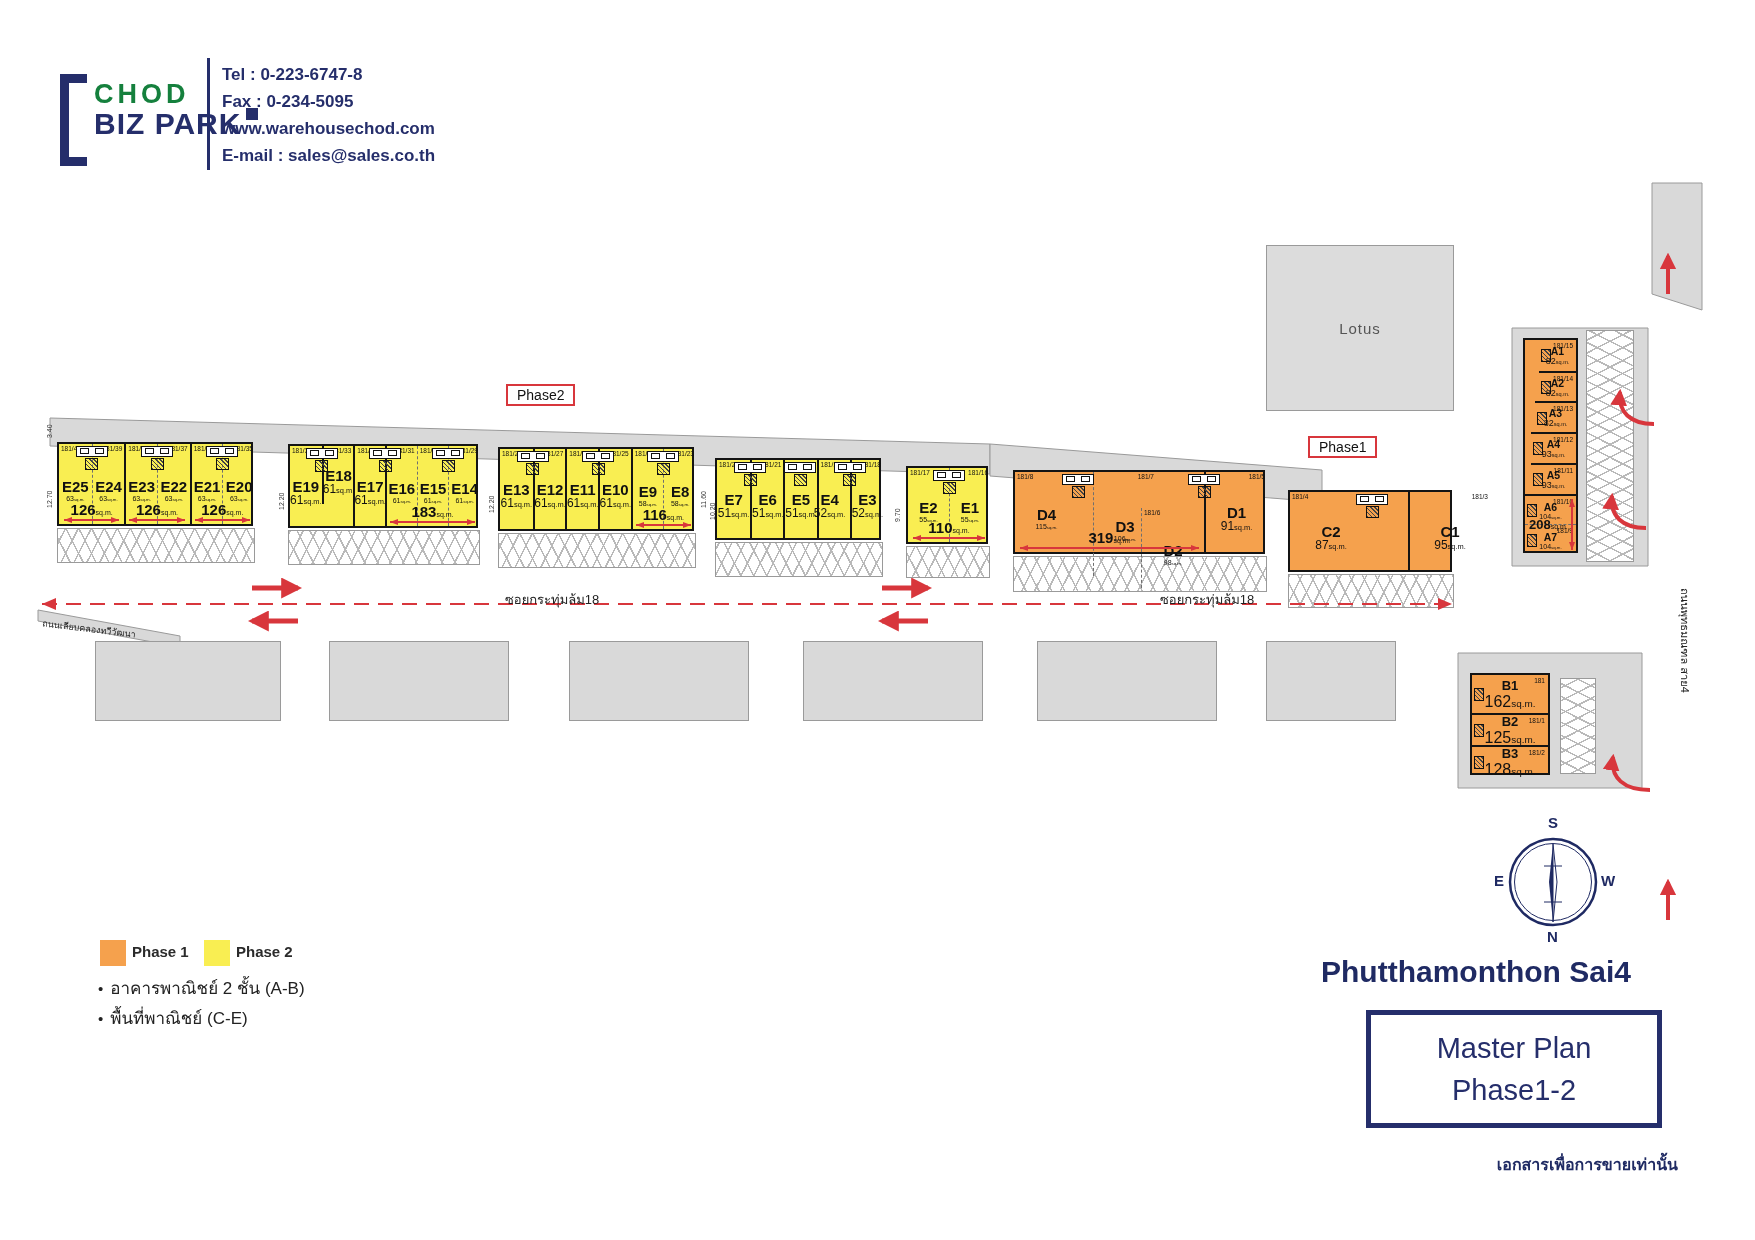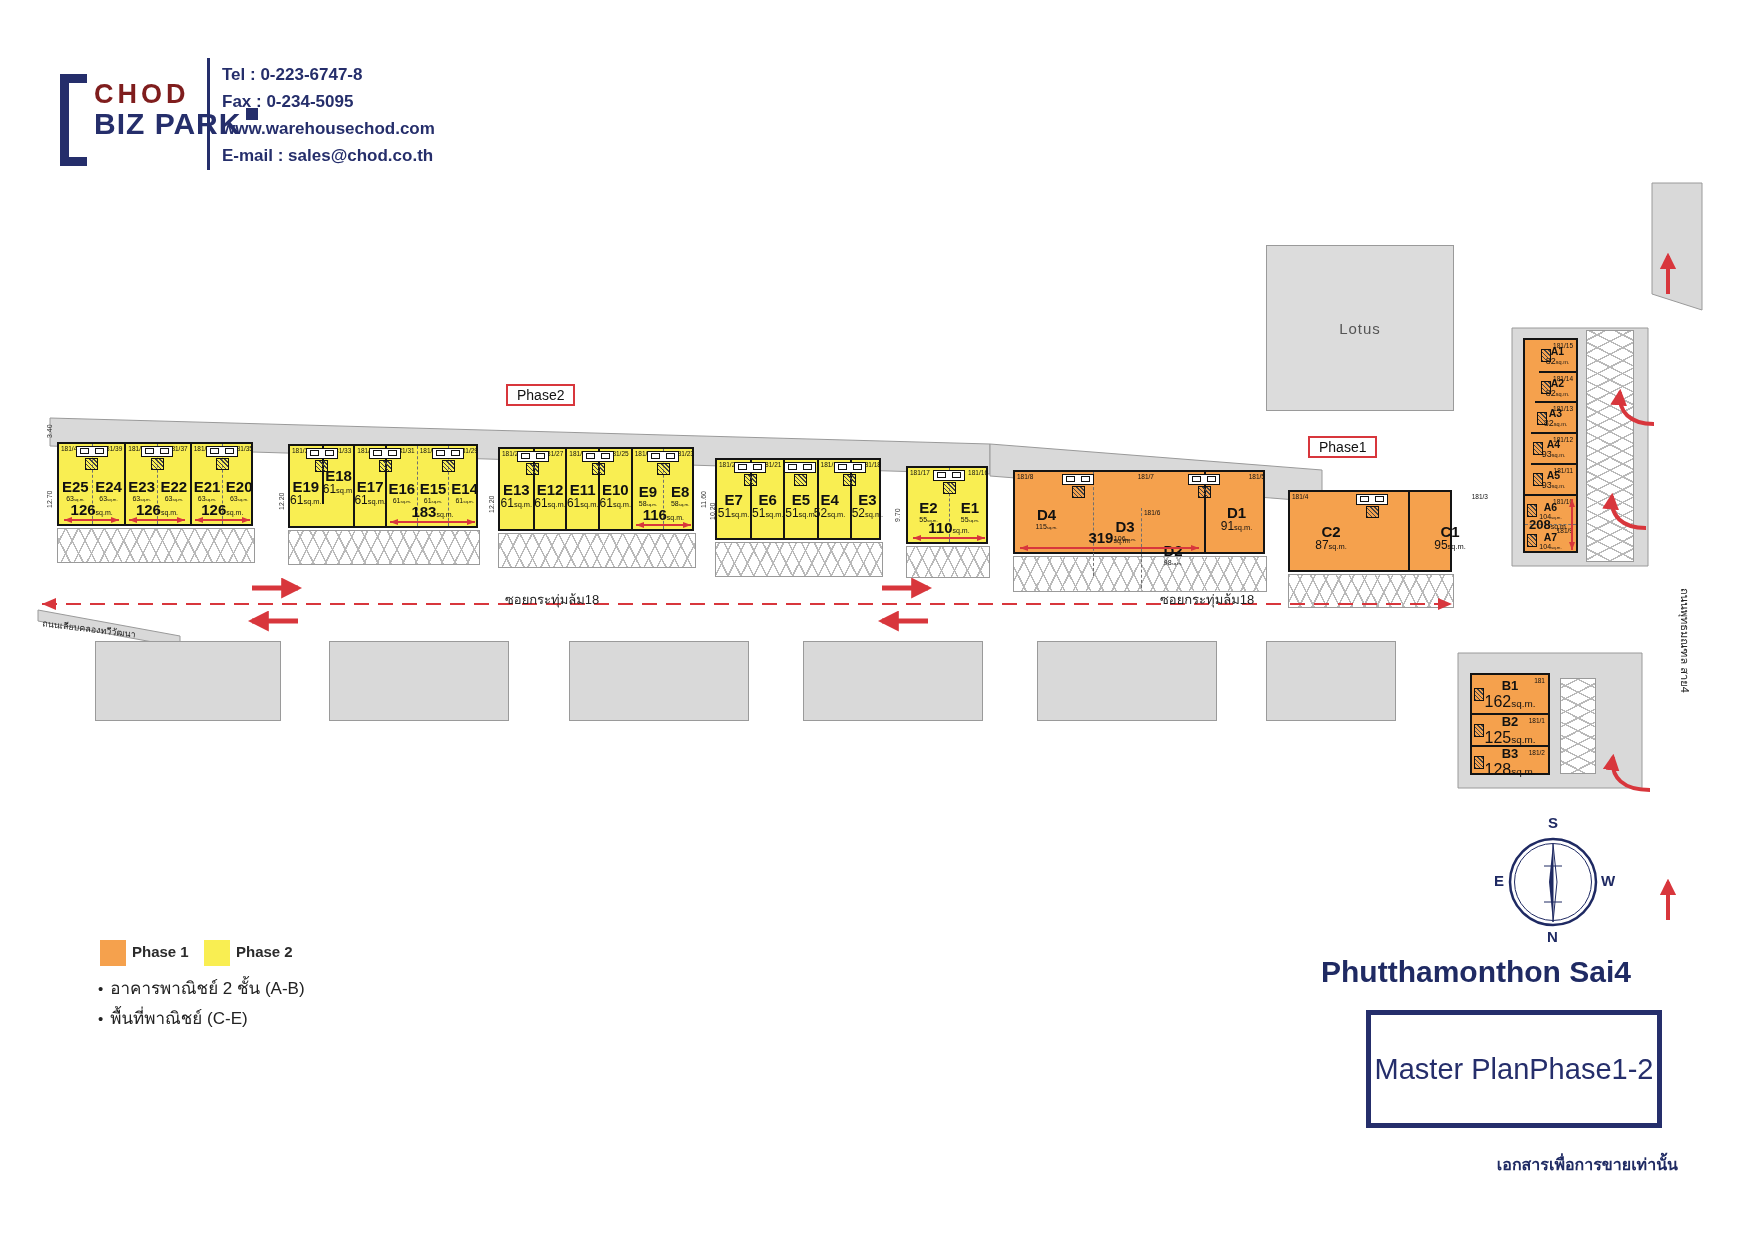--- a/index.html
+++ b/index.html
@@ -3,21 +3,21 @@
 <meta charset="utf-8">
 <style>
   html,body{margin:0;padding:0;background:#fff;}
   .canvas{position:relative;width:1755px;height:1240px;background:#fff;overflow:hidden;
           font-family:"Liberation Sans","DejaVu Sans",sans-serif;color:#111;}
   .layer{position:absolute;inset:0;}
   
   .bracket{position:absolute;left:60px;top:74px;width:18px;height:74px;
            border-left:9px solid #252E6B;border-top:9px solid #252E6B;border-bottom:9px solid #252E6B;}
   .brandtext{position:absolute;left:94px;top:80px;line-height:1.05;}
-  .chod{font-size:27px;font-weight:bold;letter-spacing:4px;color:#7f1d1d;}
+  .chod{font-size:27px;font-weight:bold;letter-spacing:4px;color:#15803d;}
   .bizpark{font-size:30px;font-weight:bold;letter-spacing:1px;color:#252E6B;}
   .sq{display:inline-block;width:12px;height:12px;background:#252E6B;margin-left:5px;vertical-align:top;}
   .vdiv{position:absolute;left:207px;top:58px;width:3px;height:112px;background:#252E6B;}
   .contact{position:absolute;left:222px;top:62px;font-size:17px;font-weight:bold;color:#252E6B;line-height:1.58;}
   
   svg.grays,svg.decor{position:absolute;left:0;top:0;pointer-events:none;}
   .lotus{position:absolute;left:1266px;top:245px;width:186px;height:164px;background:#DCDCDC;
          border:1px solid #9a9a9a;display:flex;align-items:center;justify-content:center;
          font-size:15px;color:#555;letter-spacing:1px;}
   .southb{position:absolute;background:#D9D9D9;border:1px solid #9a9a9a;}
@@ -75,41 +75,41 @@
   .swatch{position:absolute;width:26px;height:26px;}
   .lt{position:absolute;font-size:15px;font-weight:bold;color:#2b2b2b;top:5px;}
   .bullet{position:absolute;left:0;font-size:17px;color:#222;}
   .bullet::before{content:'•';margin-right:7px;font-size:15px;}
   .compass{position:absolute;left:1488px;top:814px;width:130px;height:130px;z-index:5;
            color:#1F2A63;font-weight:bold;font-size:15px;}
   .compass span{position:absolute;}
   .cs{left:60px;top:0;} .cn{left:59px;top:114px;} .ce{left:6px;top:58px;} .cw{left:113px;top:58px;}
   .areaname{position:absolute;left:1321px;top:955px;font-size:30px;font-weight:bold;color:#1F2A63;z-index:5;}
   .tbox{position:absolute;left:1366px;top:1010px;width:296px;height:118px;border:5px solid #252E6B;
-        box-sizing:border-box;display:flex;flex-direction:row;align-items:center;justify-content:center;
+        box-sizing:border-box;display:flex;flex-direction:column;align-items:center;justify-content:center;
         font-size:29px;color:#252E6B;z-index:5;line-height:1.45;}
   .note{position:absolute;left:1372px;top:1152px;width:306px;text-align:right;font-size:16px;
         font-weight:bold;color:#1F2A63;z-index:5;}
 </style>
 </head>
 <body>
 
 <div class="canvas">
 
   <div class="bracket"></div>
   <div class="brandtext">
     <div class="chod">CHOD</div>
     <div class="bizpark"><span>BIZ PARK</span><span class="sq"></span></div>
   </div>
   <div class="vdiv"></div>
   <div class="contact">
     <div>Tel : 0-223-6747-8</div>
     <div>Fax : 0-234-5095</div>
     <div>www.warehousechod.com</div>
-    <div>E-mail : sales@chod.co.th</div>
+    <div>E-mail : sales@sales.co.th</div>
   </div>
 
   <svg class="grays" width="1755" height="1240">
     <polygon points="50,418 990,444 990,474 50,446" fill="#D9D9D9" stroke="#9a9a9a"></polygon>
     <polygon points="990,444 1322,470 1322,502 990,476" fill="#D9D9D9" stroke="#9a9a9a"></polygon>
     <polygon points="1652,183 1702,183 1702,310 1652,294" fill="#D9D9D9" stroke="#9a9a9a"></polygon>
     <polygon points="1512,328 1648,328 1648,566 1512,566" fill="#D9D9D9" stroke="#9a9a9a"></polygon>
     <polygon points="1458,653 1642,653 1642,788 1458,788" fill="#D9D9D9" stroke="#9a9a9a"></polygon>
     <polygon points="38,610 180,636 180,647 38,621" fill="#D9D9D9" stroke="#9a9a9a"></polygon>
   </svg>

